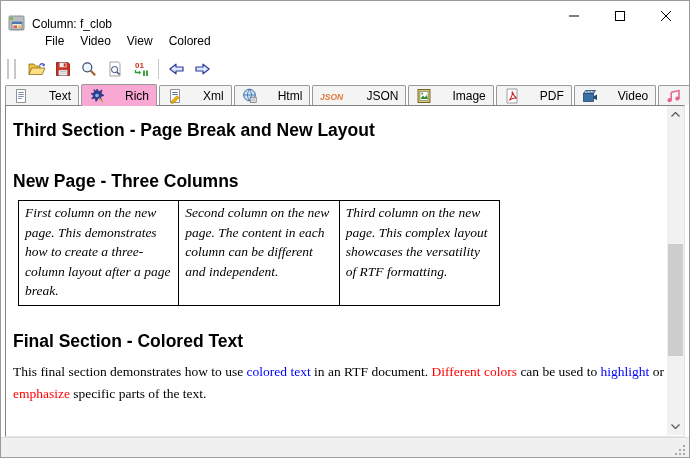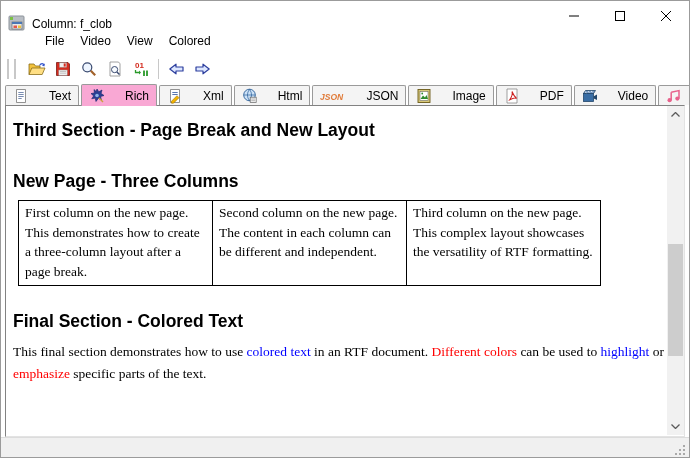--- a/index.html
+++ b/index.html
@@ -32,21 +32,21 @@
   .tab.active { height:22px; background:#f9a8d4; z-index:4; margin-bottom:-1px;text-align:center; }
   .tab .ticon { width:16px; height:16px; flex:0 0 auto; display:inline-flex; }
   .tab .ticon.wide { width:26px; }
 
   
   .content-wrap { flex:1 1 auto; margin:0 4px; position:relative; border:1px solid #828282; border-bottom-color:#e3e3e3; border-right-color:#e3e3e3; background:#fff; }
   .doc { position:absolute; left:1px; top:0; right:18px; bottom:1px; overflow:hidden; padding:4px 2px 0 6px;
          font-family:"Liberation Serif",serif; font-size:13.5px; color:#000; line-height:18px; background:#fff; }
   .doc h2 { font-family:"Liberation Sans",sans-serif; font-size:17.5px; line-height:20px; font-weight:bold; }
   .h1m { margin-top:10px; } .p2m { margin-top:12px; } .h2m { margin-top:31px; } .h3m { margin-top:25px; }
-  .rtf-table { border-collapse:collapse; table-layout:fixed; width:583px; margin:9px 0 0 5px; }
+  .rtf-table { border-collapse:collapse; table-layout:fixed; width:482px; margin:9px 0 0 5px;font-style:italic; }
   .rtf-table td { border:1px solid #000; vertical-align:top; padding:2px 6px 4px 6px; font-size:13.5px; line-height:19.5px; width:33.33%; }
   .final-p { margin-top:10px; line-height:22px; max-width:652px; }
 
   
   .scrollbar { position:absolute; top:0; right:0; bottom:1px; width:17px; background:#f1f1f1; }
   .sb-arrow { position:absolute; left:0; width:17px; height:17px; display:flex; align-items:center; justify-content:center; }
   .sb-up { top:0; } .sb-down { bottom:0; }
   .sb-thumb { position:absolute; left:1px; width:15px; top:138px; height:112px; background:#cdcdcd; }
 
   

